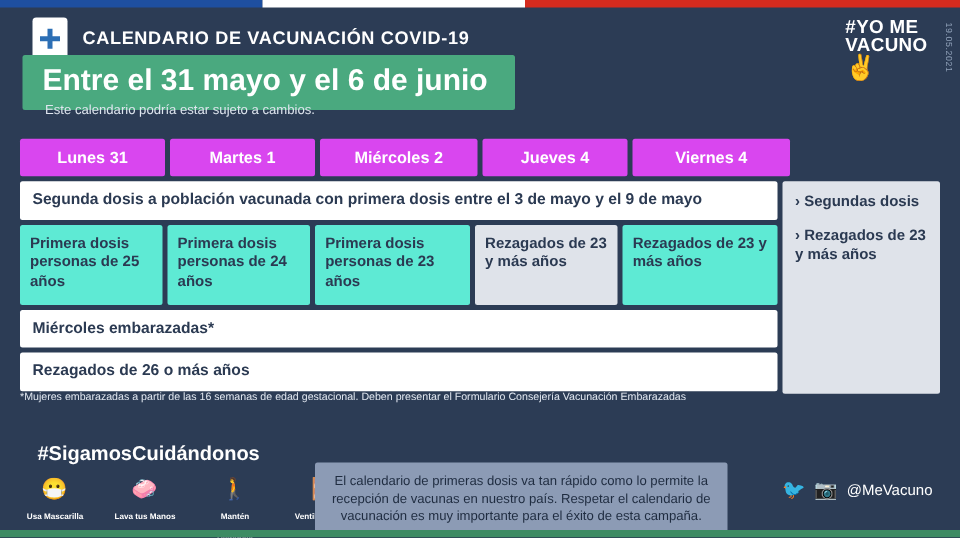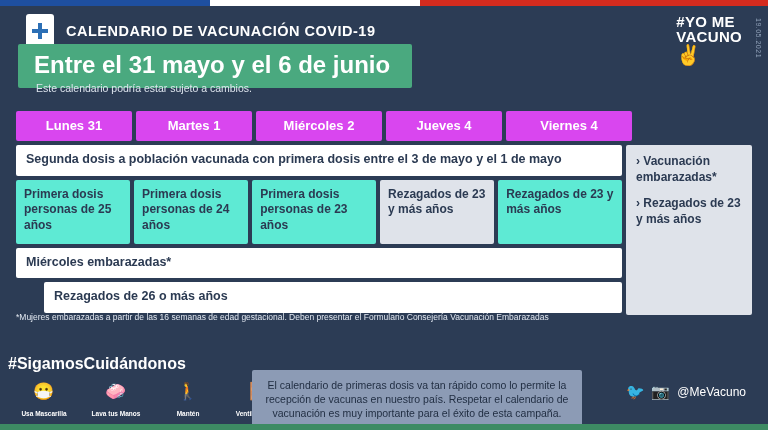--- a/index.html
+++ b/index.html
@@ -95,21 +95,21 @@
   }
   .weekend-panel div { margin-bottom: 11px; }
 
   .footnote {
     position: absolute; top: 312px; left: 16px; width: 736px;
     color: #e2e8f1; font-size: 8.5px;
   }
 
   
   .sigamos {
-    position: absolute; top: 355px; left: 8px;
+    position: absolute; top: 355px; left: 30px;
     color: #ffffff; font-size: 16px; font-weight: bold;
   }
   .icons { position: absolute; top: 382px; left: 18px; display: flex; gap: 20px; }
   .icon-item { width: 52px; text-align: center; color: #ffffff; }
   .icon-item .glyph { font-size: 17px; line-height: 20px; display: block; }
   .icon-item .cap { font-size: 6.5px; line-height: 1.2; margin-top: 2px; font-weight: bold; }
 
   .note-box {
     position: absolute; top: 370px; left: 252px; width: 330px;
     background: #8c9bb5; color: #1f2c40; border-radius: 2px;
@@ -156,34 +156,34 @@
     <div class="row">
       <div class="col-head c1">Lunes 31</div>
       <div class="col-head c2">Martes 1</div>
       <div class="col-head c3">Miércoles 2</div>
       <div class="col-head c4">Jueves 4</div>
       <div class="col-head c5">Viernes 4</div>
     </div>
 
     <div class="row">
       <div class="main-area">
-        <div class="band-white" style="margin-bottom:4px;">Segunda dosis a población vacunada con primera dosis entre el 3 de mayo y el 1 de mayo</div>
+        <div class="band-white" style="margin-bottom:4px;">Segunda dosis a población vacunada con primera dosis entre el 3 de mayo y el 9 de mayo</div>
         <div class="cells">
           <div class="cell-yellow c1">Primera dosis personas de 25 años</div>
           <div class="cell-yellow c2">Primera dosis personas de 24 años</div>
           <div class="cell-yellow c3">Primera dosis personas de 23 años</div>
           <div class="cell-grey c4">Rezagados de 23 y más años</div>
           <div class="cell-yellow c5">Rezagados de 23 y más años</div>
         </div>
         <div class="band-white" style="margin-top:4px;">Miércoles embarazadas*</div>
-        <div class="band-white" style="margin-top:4px;margin-left:28px;">Rezagados de 26 o más años</div>
+        <div class="band-white" style="margin-top:4px;">Rezagados de 26 o más años</div>
       </div>
 
       <div class="weekend-panel weekend-col">
-        <div>› Vacunación embarazadas*</div>
+        <div>› Segundas dosis</div>
         <div>› Rezagados de 23 y más años</div>
       </div>
     </div>
   </div>
 
   <div class="footnote">*Mujeres embarazadas a partir de las 16 semanas de edad gestacional. Deben presentar el Formulario Consejería Vacunación Embarazadas</div>
 
   <div class="sigamos">#SigamosCuidándonos</div>
 
   <div class="icons">

